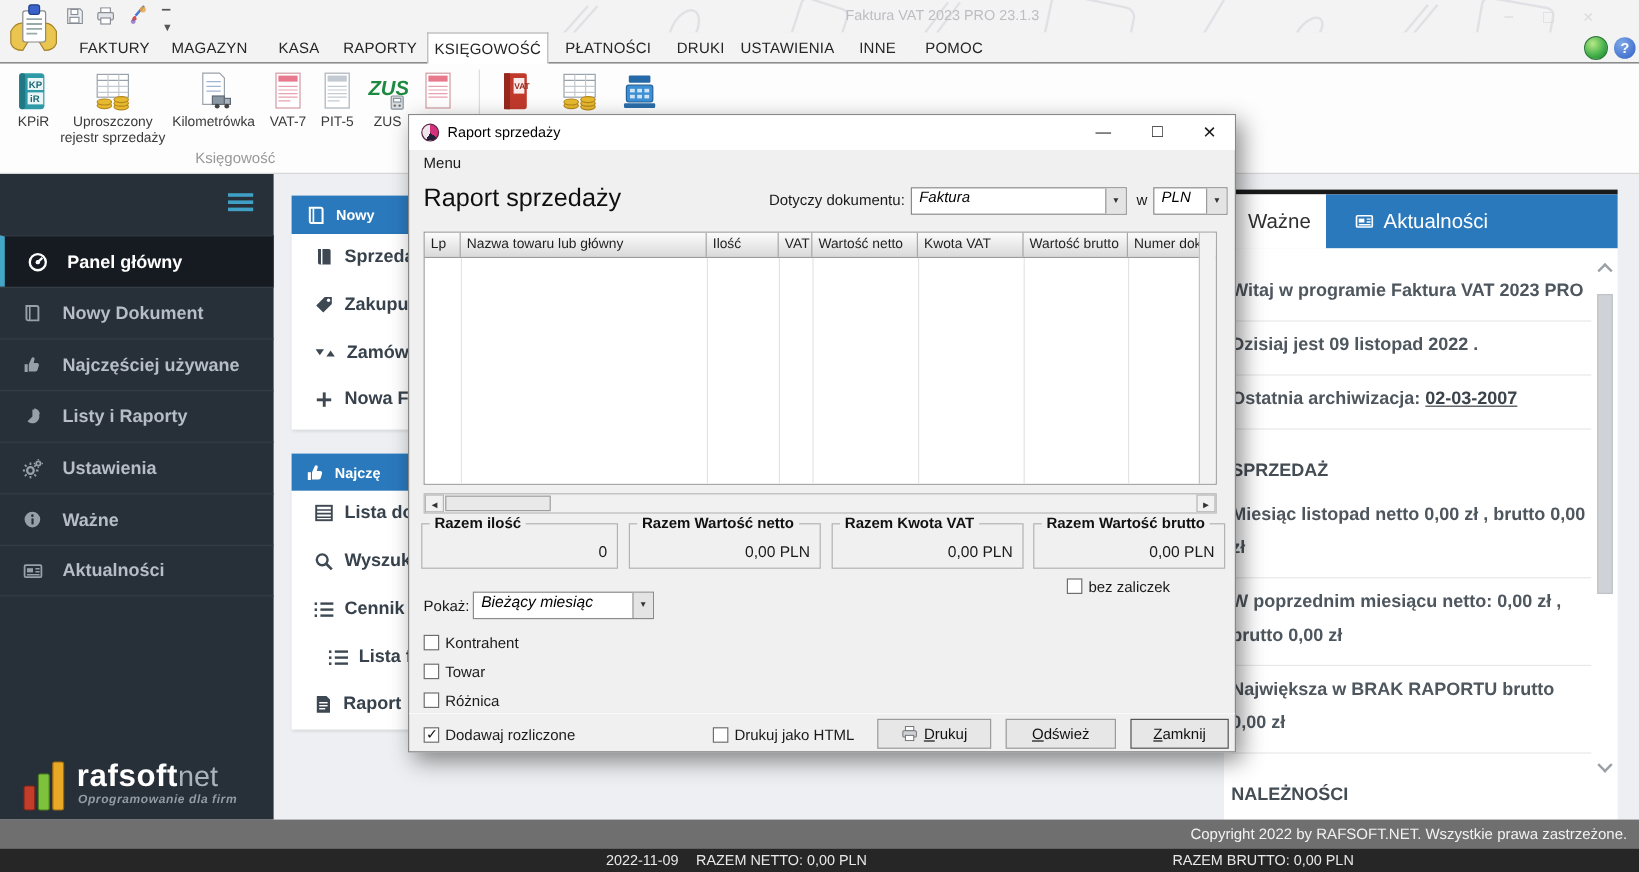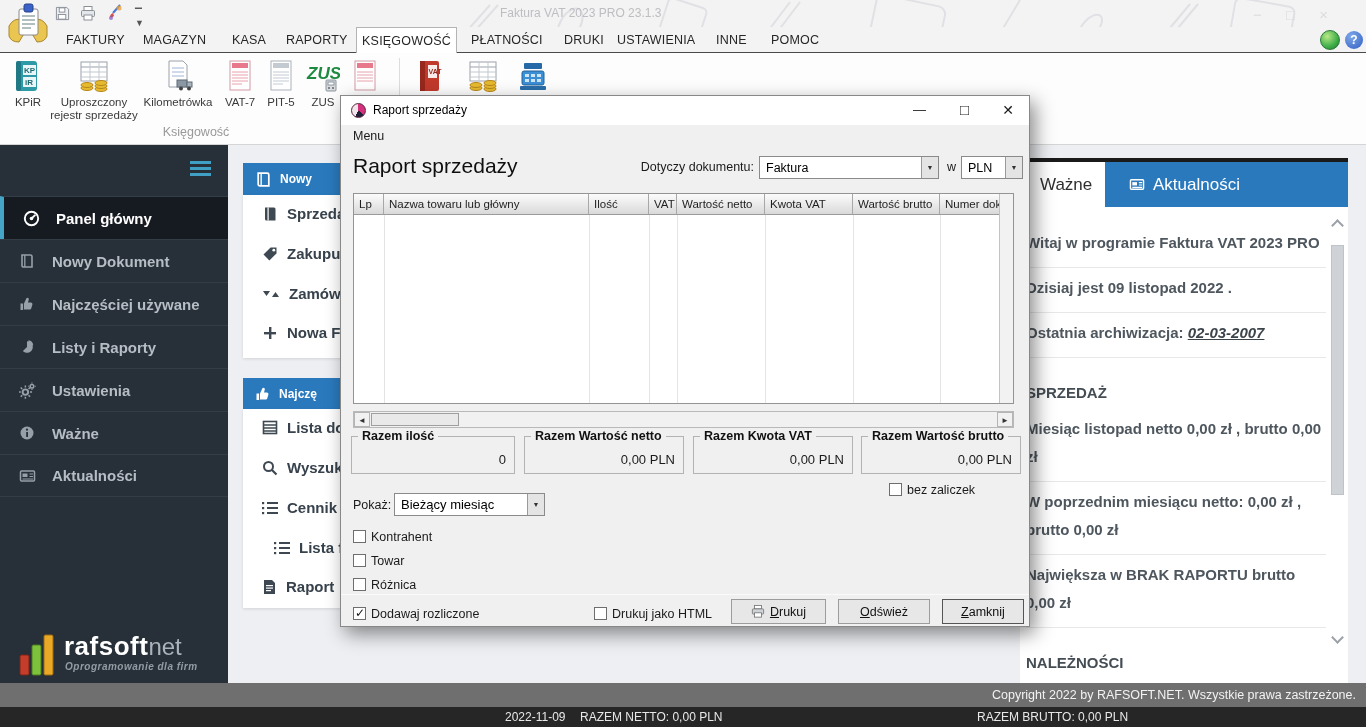--- a/index.html
+++ b/index.html
@@ -41,36 +41,36 @@
   .card-item { display:flex; align-items:center; cursor:pointer; }
   .card-item .ci-label { margin-left:9px; font-size:15px; font-weight:bold; color:#37424c; white-space:nowrap; }
 
   
   .rp-topline { background:#1a1a1a; }
   .rp-tab { font-size:17px; line-height:45px; cursor:pointer; }
   .rp-content { background:#fff; }
   .rp-items { }
   .rp-item { font-size:15px; font-weight:bold; color:#4e565e; line-height:28px; padding:6px 0 10px 0; border-bottom:1px solid #e8e8e8; }
   .rp-item.rp-header { border-bottom:none; margin-top:15px; padding-bottom:2px; color:#454d54; }
-  .rp-link { text-decoration:underline; color:#3c444b; cursor:pointer;font-style:italic; }
+  .rp-link { text-decoration:underline; color:#3c444b; cursor:pointer; }
   .chev { display:inline-block; width:9px; height:9px; border-right:2px solid #9aa0a6; border-bottom:2px solid #9aa0a6; }
   .chev.up { transform:rotate(-135deg); }
   .chev.down { transform:rotate(45deg); }
   .rp-thumb { background:#cfd2d6; border:1px solid #bfc2c6; }
 
   
   .dialog { left:340px; top:95px; width:690px; height:532px; background:#f0f0f0; border:1px solid #888;
             box-shadow:5px 7px 18px rgba(0,0,0,.45); z-index:20; }
   .dlg-titlebar { left:0; top:0; width:688px; height:29px; background:#fff; }
   .dlg-title { font-size:12px; color:#000; line-height:29px; }
   .dlg-btn { font-size:13px; color:#1a1a1a; text-align:center; line-height:28px; cursor:pointer; }
   .dlg-menu { font-size:12.5px; color:#1a1a1a; cursor:pointer; }
   .dlg-heading { font-size:21px; color:#0f0f0f; }
   .dlg-label { font-size:12.5px; color:#1a1a1a; }
-  .combo { background:#fff; border:1px solid #8a8a8a; display:flex; align-items:center; cursor:pointer; }
+  .combo { background:#fff; border:1px solid #8a8a8a; display:flex; cursor:pointer;font-style:italic; }
   .combo .combo-val { flex:1; font-size:12.5px; color:#000; padding-left:6px; white-space:nowrap; overflow:hidden; }
   .combo .combo-arrow { width:17px; height:100%; background:#e4e4e4; border-left:1px solid #9a9a9a; font-size:7px; color:#333;
                         display:flex; align-items:center; justify-content:center; }
   .grid { background:#fff; border:1px solid #949494; }
   .grid-header { display:flex; height:21px; background:linear-gradient(#fcfcfc,#d9d9d9); border-bottom:1px solid #9b9b9b; }
   .grid-header .gh-cell { font-size:11.5px; color:#1f1f1f; line-height:20px; padding-left:5px; border-right:1px solid #a8a8a8;
                           white-space:nowrap; overflow:hidden; }
   .col-line { background:#e4e4e4; width:1px; }
   .sbar { background:#f1f1f1; border:1px solid #b9b9b9; }
   .sbar-btn { background:#f1f1f1; border:1px solid #b5b5b5; font-size:8px; color:#333; text-align:center; }
@@ -143,21 +143,21 @@
     </div>
     <div class="abs" style="left:107px;top:4px">
       <svg width="16" height="17" viewBox="0 0 16 17">
           <path d="M13 1 L6 9" stroke="#4a77d4" stroke-width="2"></path>
           <path d="M6 9 q-3 1 -3 4 q2 1 4 -1z" fill="#d0524e"></path>
           <circle cx="12" cy="4" r="2.5" fill="#e9a13b" opacity=".8"></circle>
           <circle cx="4" cy="14" r="2" fill="#7e57c2" opacity=".7"></circle>
         </svg>
     </div>
     <div class="abs" style="left:135px;top:8px;color:#555;font-size:9px">▔<br>▼</div>
-    <div class="abs win-title" style="left:500px;top:6px;width:366px;text-align:left">Faktura VAT 2023 PRO 23.1.3</div>
+    <div class="abs win-title" style="left:500px;top:6px;width:366px;text-align:right">Faktura VAT 2023 PRO 23.1.3</div>
     <div class="abs" style="left:1320px;top:30px;width:20px;height:20px;border-radius:50%;background:radial-gradient(circle at 35% 30%, #b8e986, #3fae49 60%, #1e7a2e);border:1px solid #2c7a38;z-index:3"></div>
     <div class="abs" style="left:1345px;top:31px;width:18px;height:18px;border-radius:50%;background:radial-gradient(circle at 35% 30%, #7fa8e8, #2f5fc4);color:#fff;font-size:12px;font-weight:bold;text-align:center;line-height:18px;z-index:3">?</div>
   </div>
 
   <div class="abs tabsrow">
     <div class="abs rtab" style="left:66px">FAKTURY</div>
     <div class="abs rtab" style="left:143px">MAGAZYN</div>
     <div class="abs rtab" style="left:232px">KASA</div>
     <div class="abs rtab" style="left:286px">RAPORTY</div>
     <div class="abs rtab active-box" style="left:356px;width:101px;top:0">KSIĘGOWOŚĆ</div>

